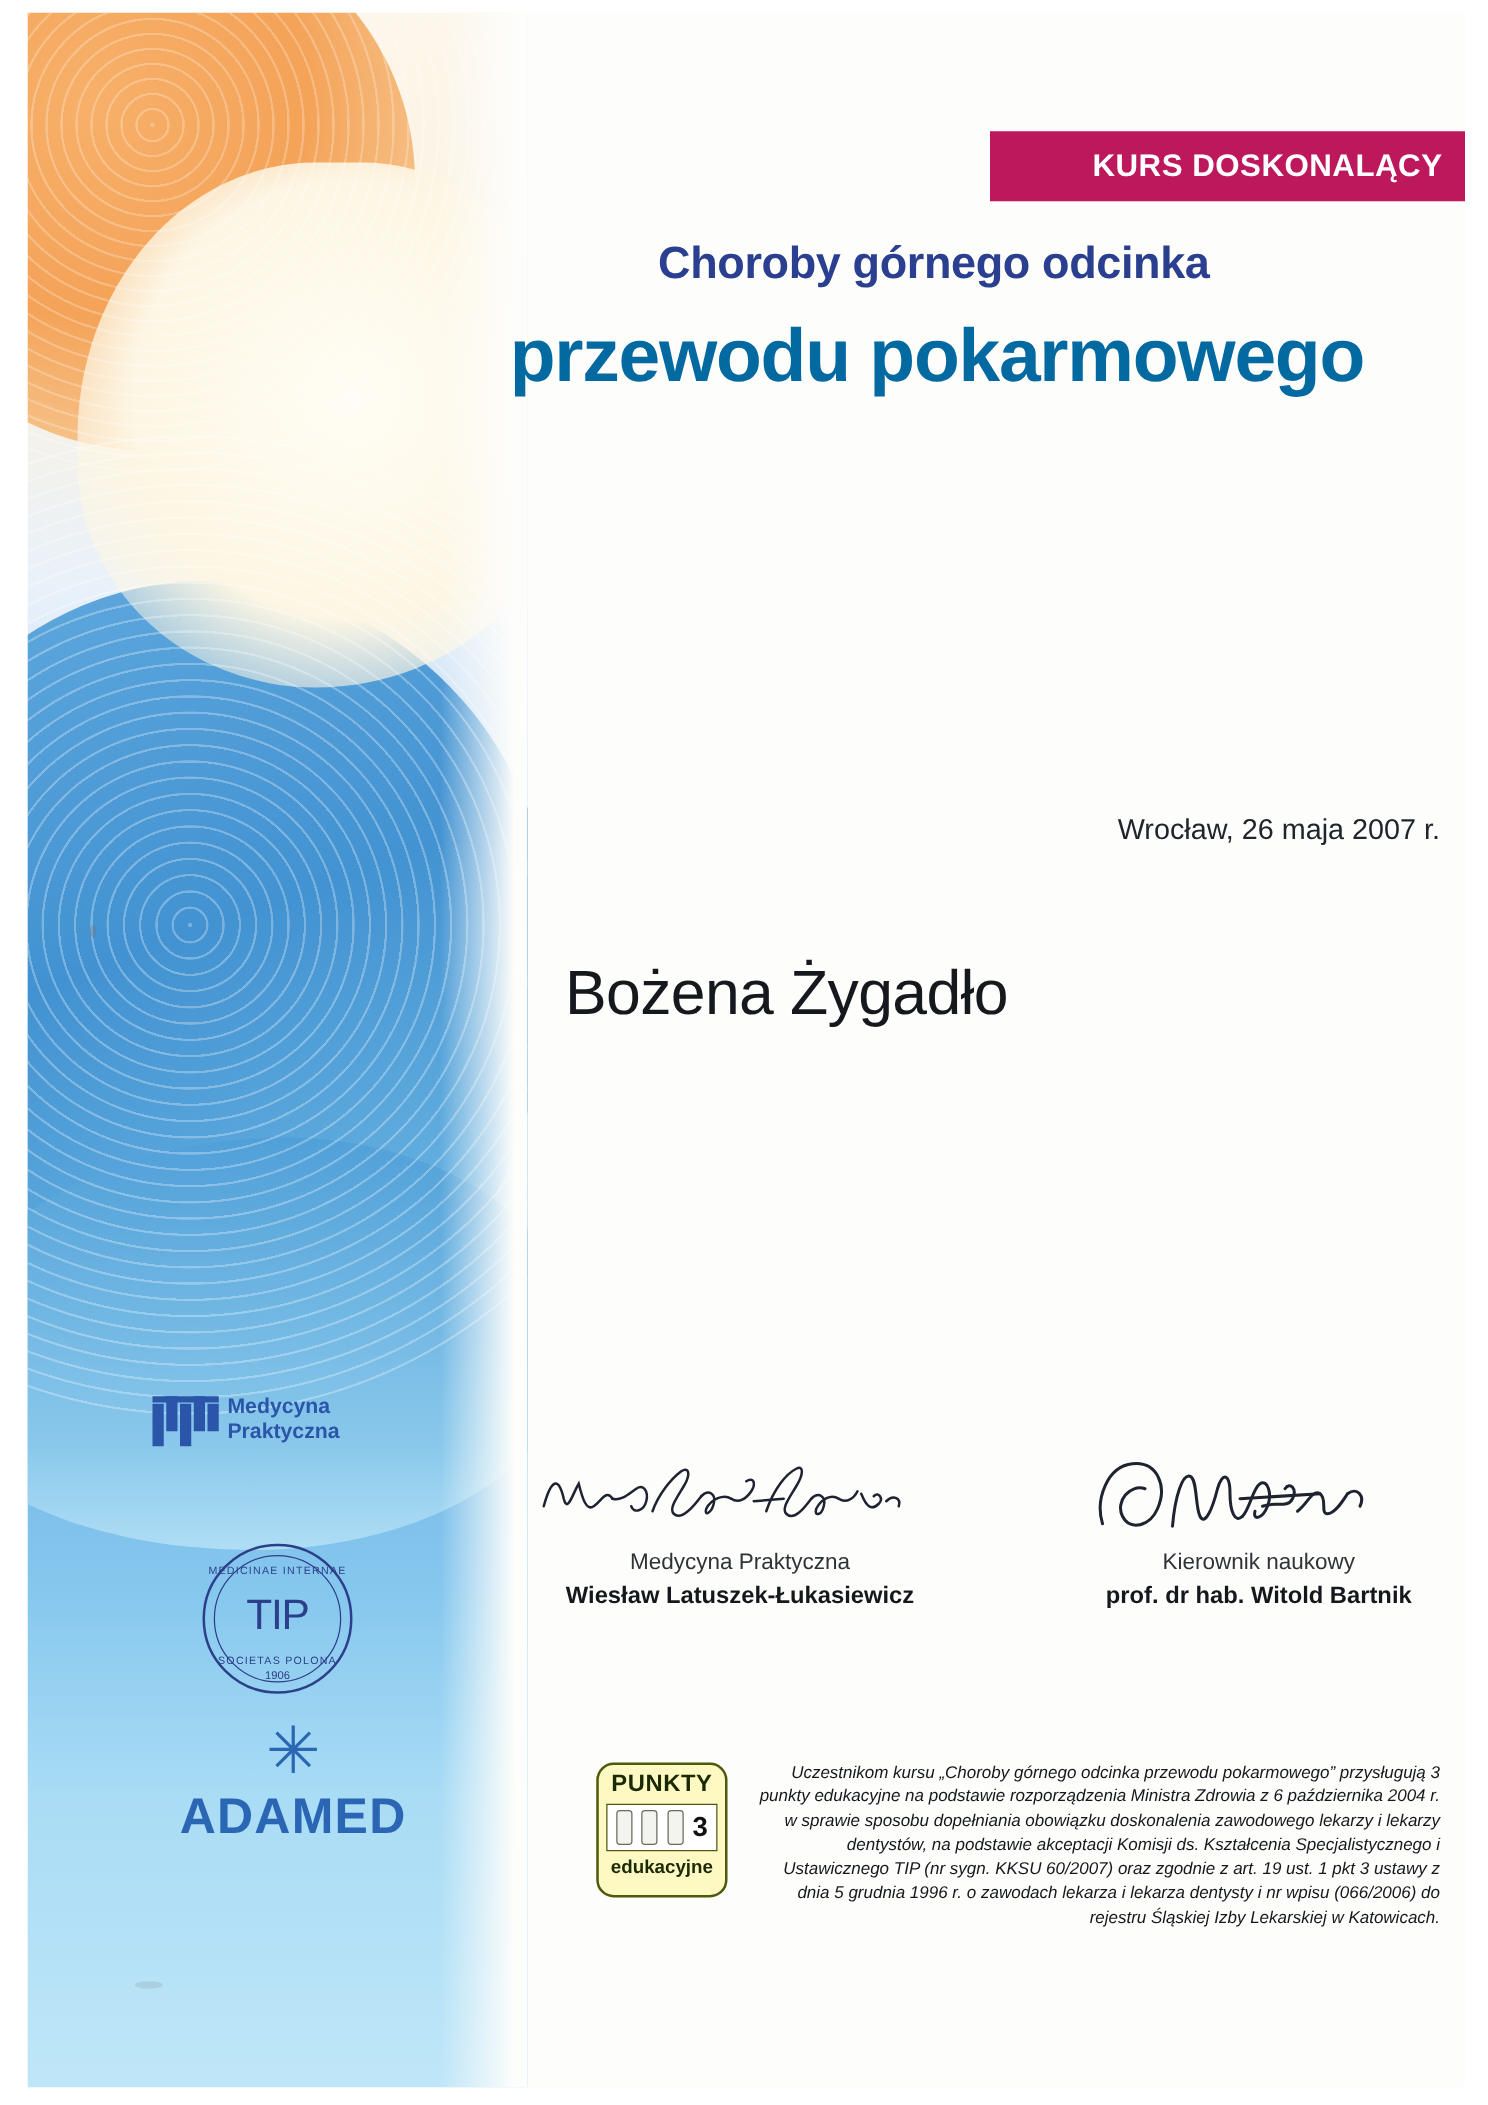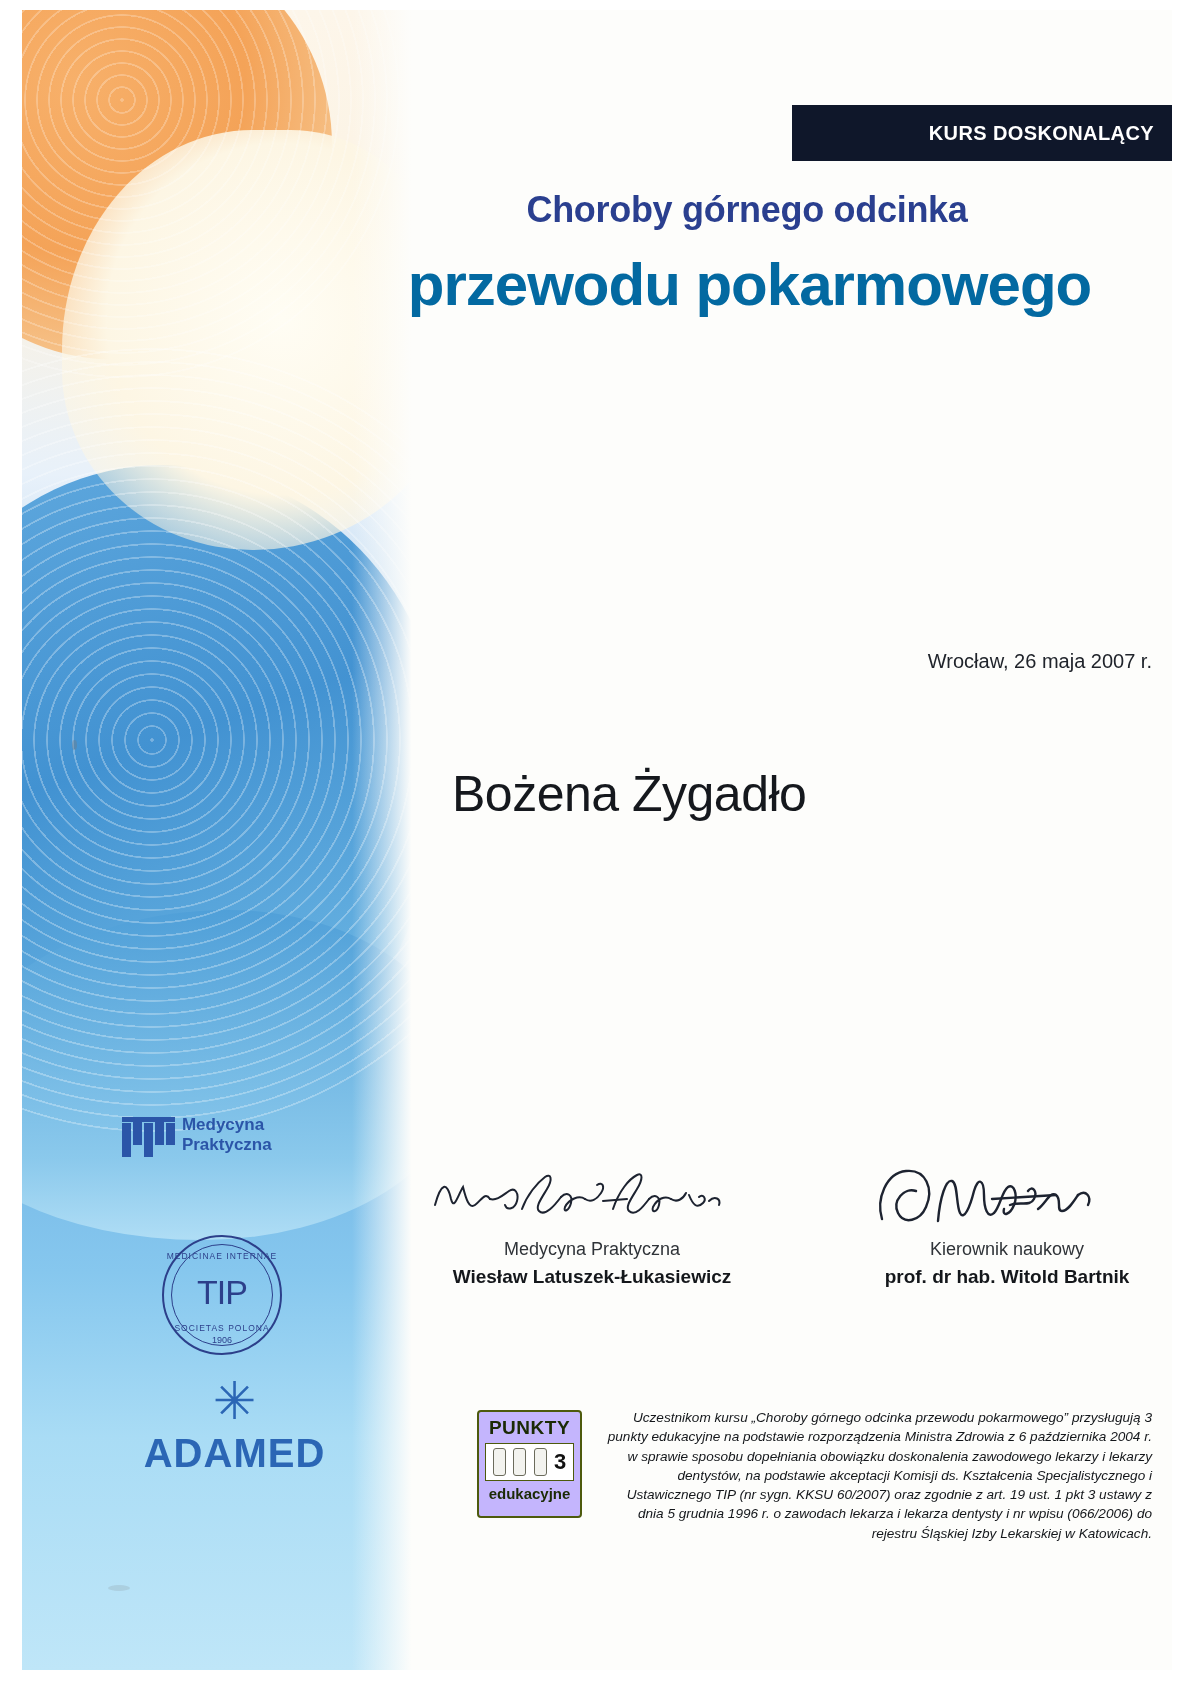--- a/index.html
+++ b/index.html
@@ -123,23 +123,23 @@
     background: linear-gradient(90deg, rgba(253,253,251,0) 0%, #fdfdfb 85%);
   }
 
   
   .kurs-tag {
     position: absolute;
     left: 770px;
     top: 95px;
     width: 380px;
     height: 56px;
-    background: #0f172a;
+    background: #be185d;
     color: #ffffff;
-    font-size: 20px;
+    font-size: 25px;
     font-weight: bold;
     letter-spacing: 0.4px;
     display: flex;
     align-items: center;
     justify-content: flex-end;
     padding-right: 18px;
     box-sizing: border-box;
   }
 
   
@@ -178,21 +178,21 @@
     line-height: 1;
   }
 
   .place-date {
     position: absolute;
     left: 420px;
     top: 640px;
     width: 710px;
     text-align: right;
     color: #20242b;
-    font-size: 20px;
+    font-size: 23px;
   }
   .recipient {
     position: absolute;
     left: 430px;
     top: 755px;
     width: 700px;
     text-align: left;
     color: #15181d;
     font-size: 50px;
     letter-spacing: -0.5px;
@@ -321,23 +321,23 @@
     margin-top: 4px;
   }
 
   
   .punkty {
     position: absolute;
     left: 455px;
     top: 1400px;
     width: 105px;
     height: 108px;
-    background: #c4b5fd;
+    background: #fef9c3;
     border: 2px solid #4d5a0d;
-    border-radius: 4px;
+    border-radius: 14px;
     text-align: center;
     box-sizing: border-box;
   }
   .punkty-top {
     font-size: 19px;
     font-weight: bold;
     color: #1b2a05;
     margin-top: 5px;
     letter-spacing: 0.5px;
   }

